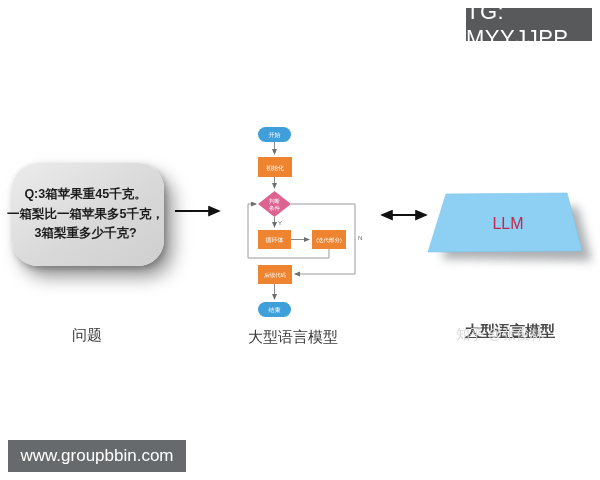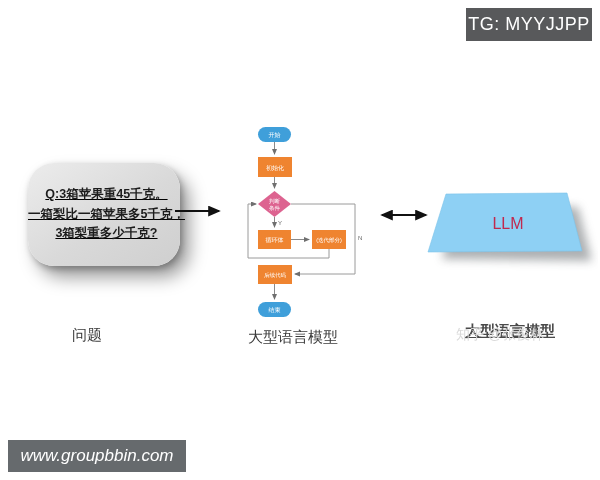--- a/index.html
+++ b/index.html
@@ -4,36 +4,35 @@
 <style>
   html,body{margin:0;padding:0;background:#fff;}
   #canvas{
     position:relative;width:600px;height:480px;background:#ffffff;overflow:hidden;
     font-family:"Liberation Sans","DejaVu Sans",sans-serif;
   }
   
   .tg-badge{
     position:absolute;left:466px;top:8px;width:126px;height:33px;
     background:#58595b;color:#fff;display:flex;align-items:center;justify-content:center;
-    font-size:18px;letter-spacing:.5px;
+    font-size:22px;letter-spacing:.5px;
   }
   
   .site-badge{
     position:absolute;left:8px;top:440px;width:178px;height:32px;
     background:#666a6d;color:#fff;display:flex;align-items:center;justify-content:center;
     font-size:17px;
-    font-style:italic;
   }
   
   .question-box{
-    position:absolute;left:28px;top:163px;width:152px;height:103px;
+    position:absolute;left:12px;top:163px;width:152px;height:103px;
     border-radius:26px;
     background:linear-gradient(145deg,#ececec 0%,#d9d9d9 55%,#cfcfcf 100%);
     box-shadow:9px 11px 18px rgba(0,0,0,.40), 2px 3px 6px rgba(0,0,0,.25);
-    display:flex;align-items:center;justify-content:flex-start;text-align:center;text-decoration:underline;
+    display:flex;align-items:center;justify-content:flex-end;text-align:center;
   }
   .question-box .q-text{
     font-size:12.5px;font-weight:bold;color:#1c1c1c;line-height:1.55;white-space:nowrap;
   }
   
   .caption{position:absolute;color:#3a3a3a;font-size:15px;white-space:nowrap;}
   .caption-question{left:48px;top:326px;width:54px;text-align:right;}
   .caption-flowchart{left:248px;top:328px;}
   .caption-llm{left:465px;top:322px;font-weight:bold;color:#4a4a4a;text-decoration:underline;}
   .watermark{

